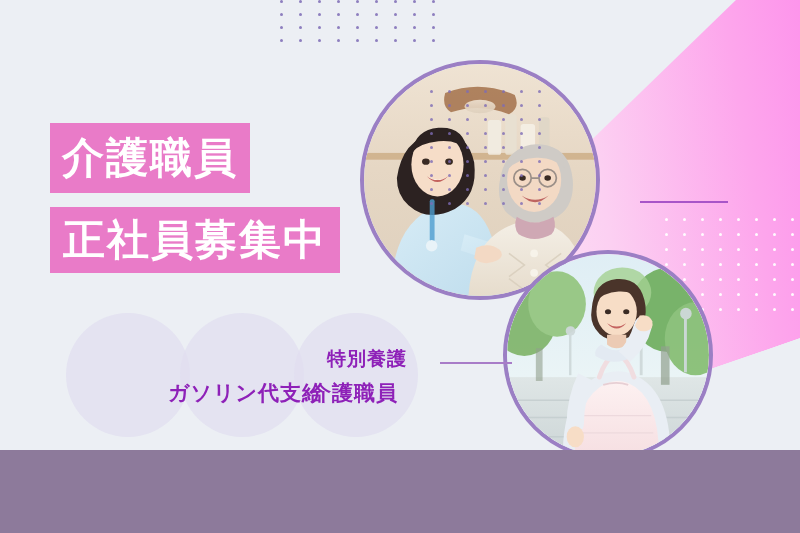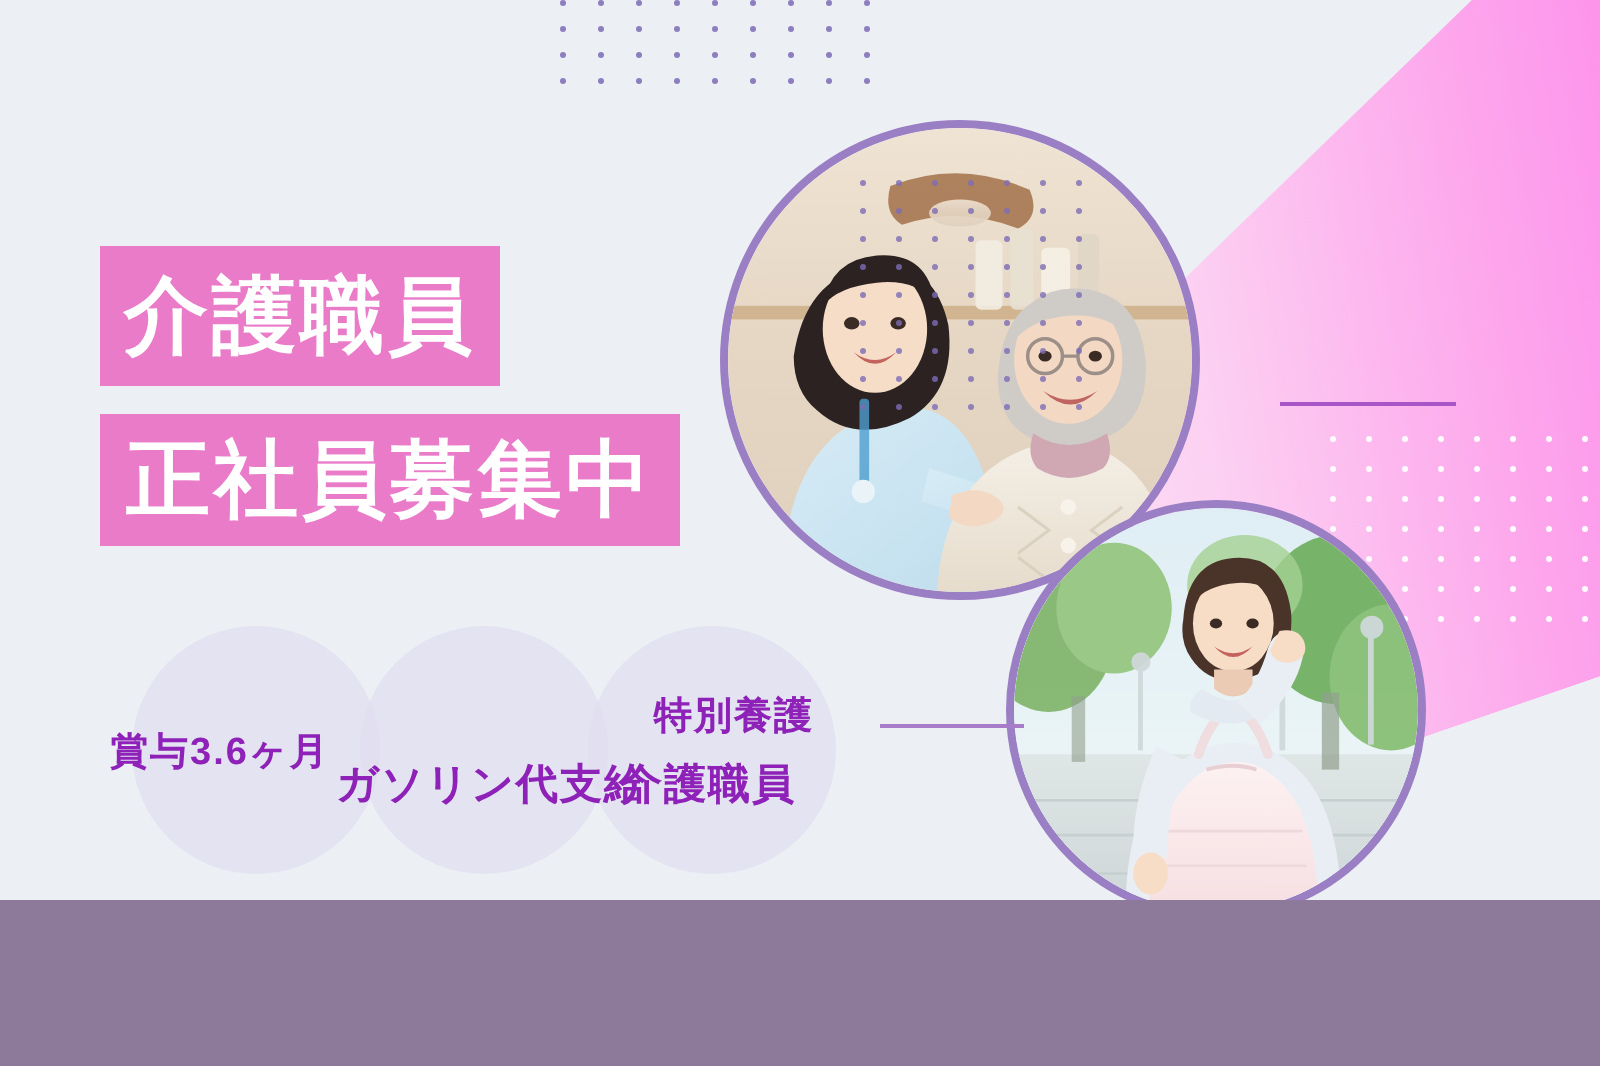--- a/index.html
+++ b/index.html
@@ -403,21 +403,20 @@
       </svg>
     </div>
   </div>
 
   <div class="hline" style="left:440px;top:362px;width:72px;background:#a87cc8;"></div>
 
   <div class="bcircle" style="left:66px;top:313px;width:124px;height:124px;"></div>
   <div class="bcircle" style="left:180px;top:313px;width:124px;height:124px;"></div>
   <div class="bcircle" style="left:294px;top:313px;width:124px;height:124px;"></div>
 
-  <div class="btext" style="left:55px;top:366px;font-size:19px;">賞与3.6ヶ月</div>
 
   <div class="btext" style="left:168px;top:381px;font-size:21px;">ガソリン代支給</div>
 
   <div class="btext" style="left:327px;top:348px;font-size:19px;">特別養護</div>
   <div class="btext" style="left:310px;top:381px;font-size:21px;">介護職員</div>
 
   <div class="band">
   </div>
 
 </div>

